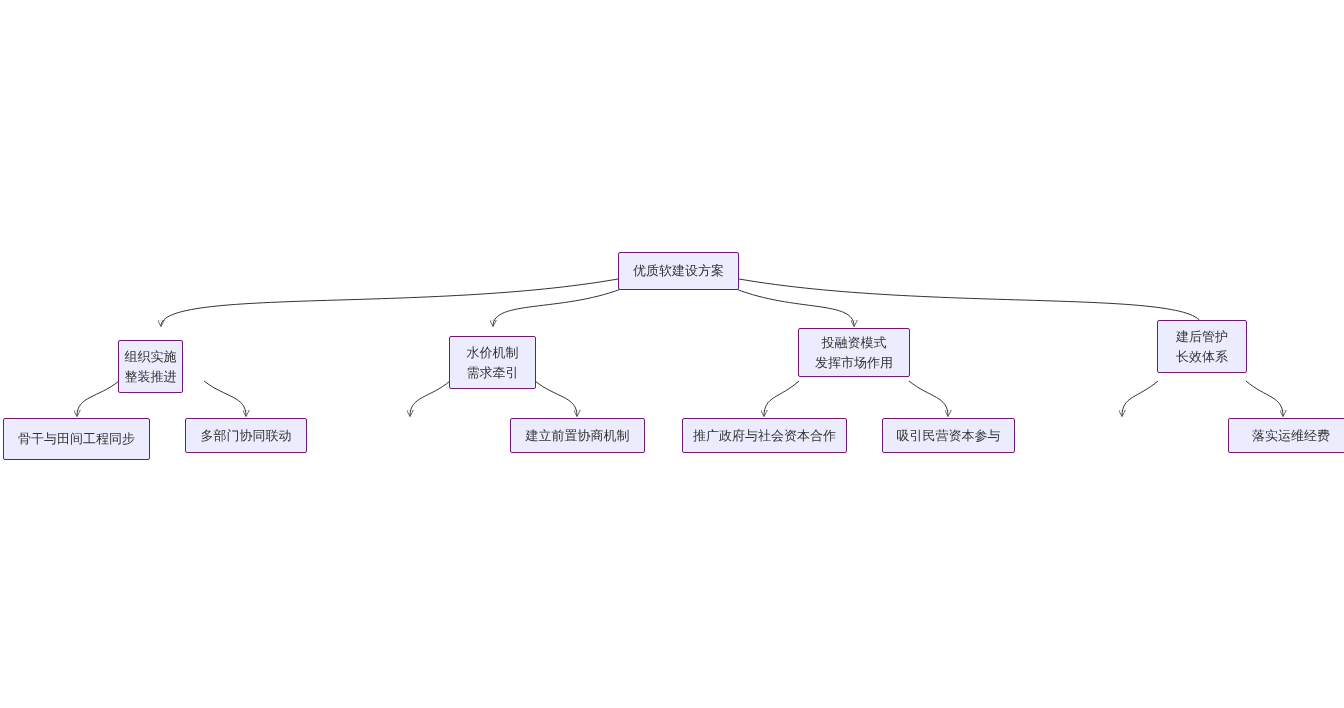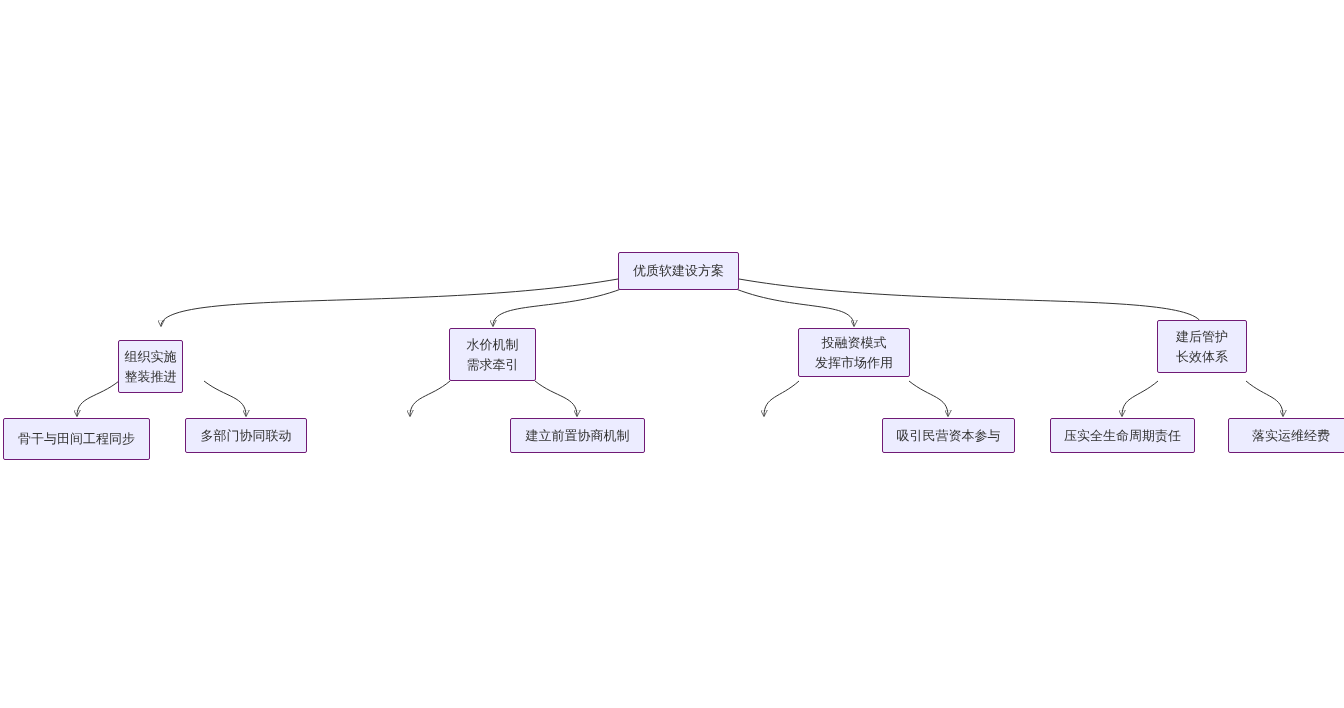--- a/index.html
+++ b/index.html
@@ -42,21 +42,21 @@
     text-align: center;
   }
   .node .label {
     white-space: pre-line;
     line-height: 20px;
   }
   
   .n-root { left: 618px; top: 252px; width: 121px; height: 38px; }
   
   .n-b0 { left: 118px;  top: 328px; width: 65px;  height: 53px; margin-top: 12px; }
-  .n-b1 { left: 449px;  top: 328px; width: 87px;  height: 53px; }
+  .n-b1 { left: 449px;  top: 336px; width: 87px;  height: 53px; }
   .n-b2 { left: 798px;  top: 328px; width: 112px; height: 49px; }
   .n-b3 { left: 1157px; top: 320px; width: 90px;  height: 53px; }
   
   .n-c00 { left: 3px;    top: 418px; width: 147px; height: 42px; }
   .n-c01 { left: 185px;  top: 418px; width: 122px; height: 35px; }
   .n-c10 { left: 342px;  top: 418px; width: 135px; height: 35px; }
   .n-c11 { left: 510px;  top: 418px; width: 135px; height: 35px; justify-content: center; }
   .n-c20 { left: 682px;  top: 418px; width: 165px; height: 35px; }
   .n-c21 { left: 882px;  top: 418px; width: 133px; height: 35px; text-align: right; }
   .n-c30 { left: 1050px; top: 418px; width: 145px; height: 35px; }
@@ -111,23 +111,23 @@
 
   <div class="node n-c00">
     <span class="label">骨干与田间工程同步</span>
   </div>
   <div class="node n-c01">
     <span class="label">多部门协同联动</span>
   </div>
   <div class="node n-c11">
     <span class="label">建立前置协商机制</span>
   </div>
+  <div class="node n-c20">
+    <span class="label">推广政府与社会资本合作</span>
+  </div>
   <div class="node n-c21">
     <span class="label">吸引民营资本参与</span>
-  </div>
-  <div class="node n-c30">
-    <span class="label">压实全生命周期责任</span>
   </div>
   <div class="node n-c31">
     <span class="label">落实运维经费</span>
   </div>
 
 </div>
 
 </body></html>

